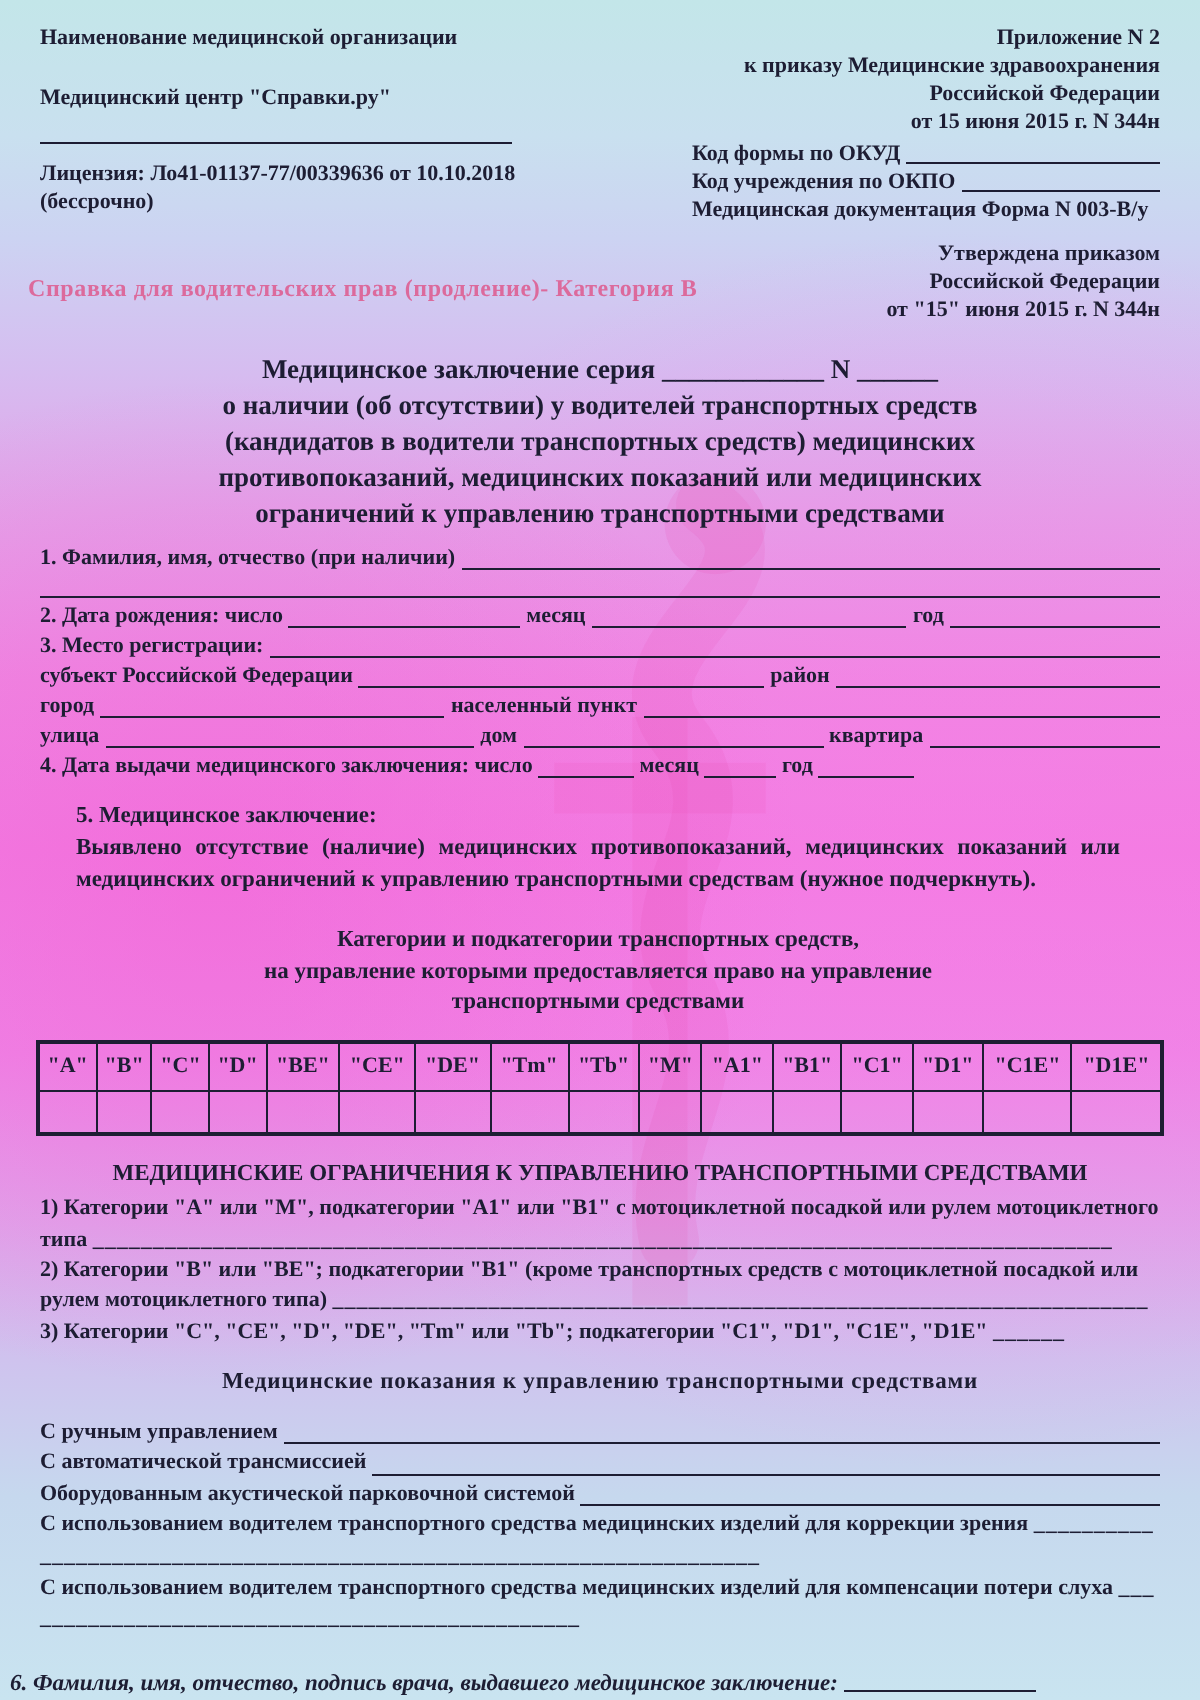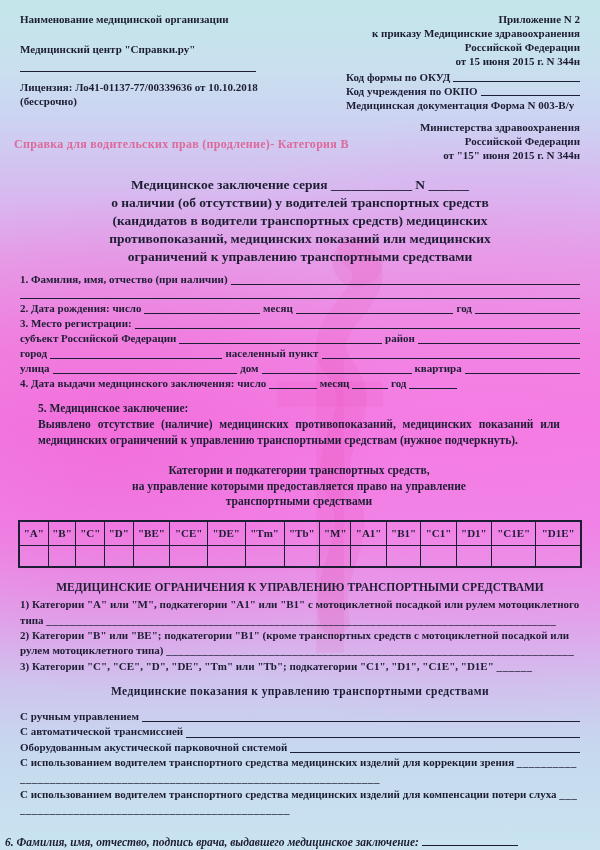--- a/index.html
+++ b/index.html
@@ -92,21 +92,21 @@
           <span class="fill" data-name="okud-blank"></span>
         </div>
         <div class="okud-row">
           <span class="lbl" data-name="okpo-label">Код учреждения по ОКПО</span>
           <span class="fill" data-name="okpo-blank"></span>
         </div>
         <div data-name="med-documentation-form">Медицинская  документация Форма N 003-В/у</div>
       </div>
 
       <div class="approved-block" data-name="approved-block">
-        <div data-name="approved-line-2">Министерства здравоохранения</div>
+        <div data-name="approved-line-1">Утверждена приказом</div>
         <div data-name="approved-line-3">Российской Федерации</div>
         <div data-name="approved-line-4">от "15" июня 2015 г. N 344н</div>
       </div>
 
       <div class="note" data-name="certificate-type-note">Справка для водительских прав (продление)- Категория В</div>
     </div>
 
     <div class="title" data-name="form-title">
       <div data-name="title-line-series">Медицинское заключение серия ____________ N ______</div>
       <div data-name="title-line-2">о наличии (об отсутствии) у водителей транспортных средств</div>

